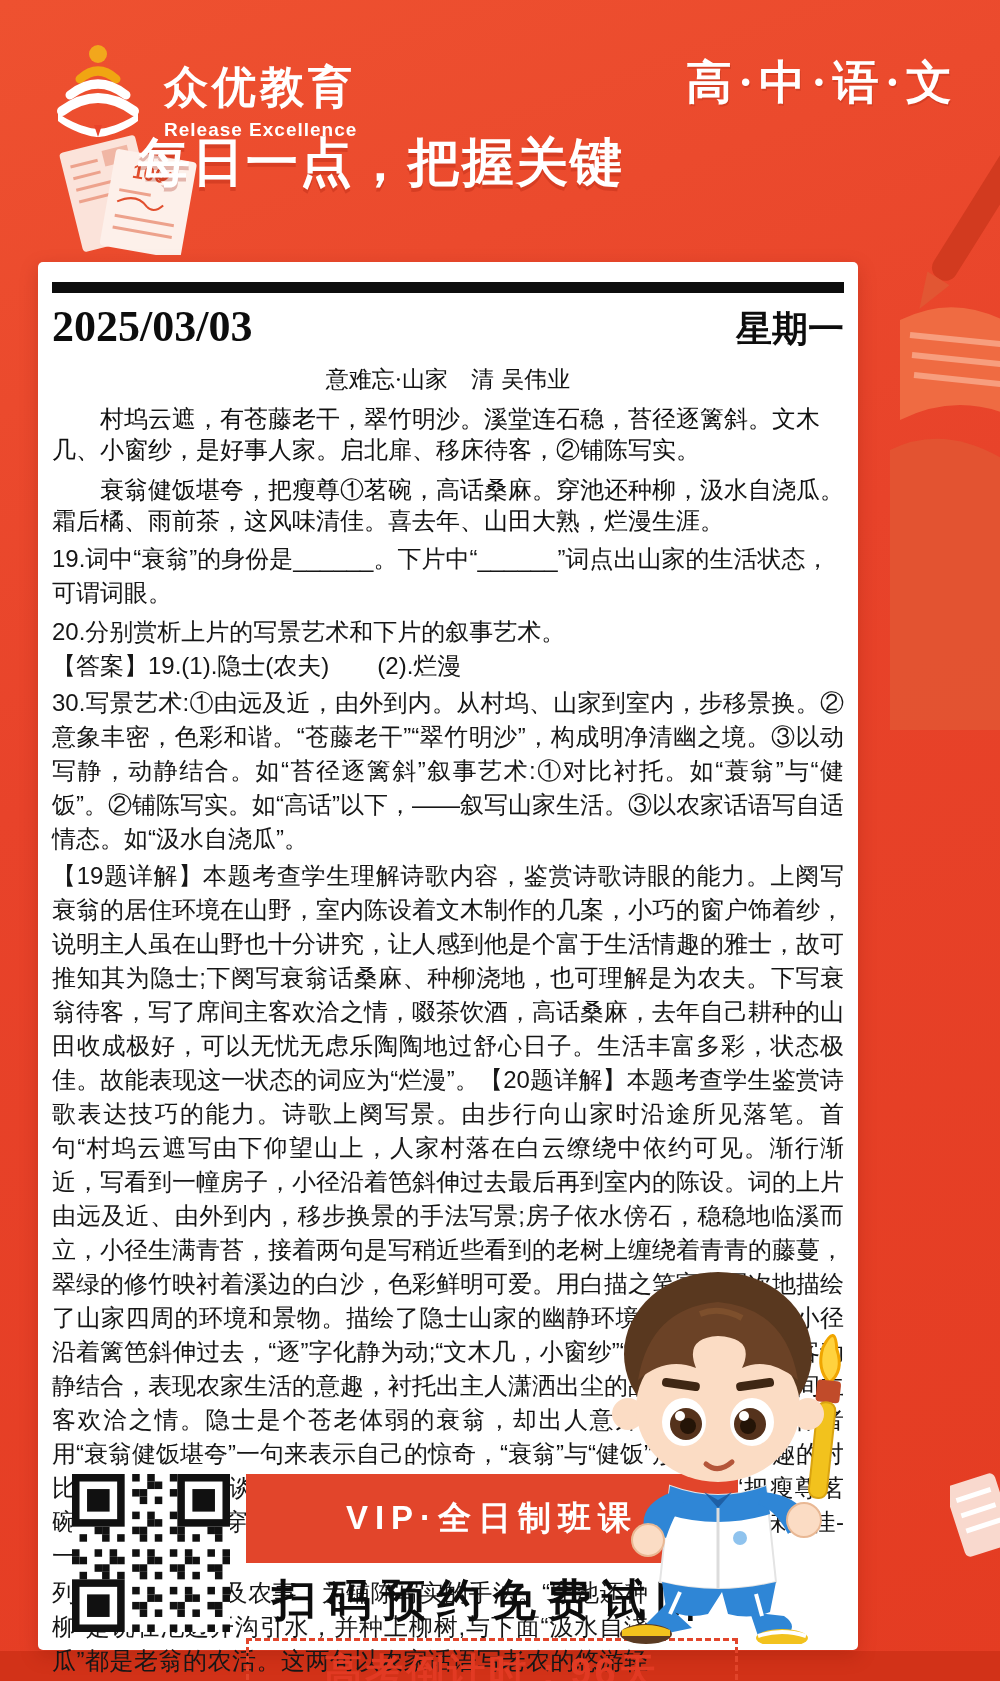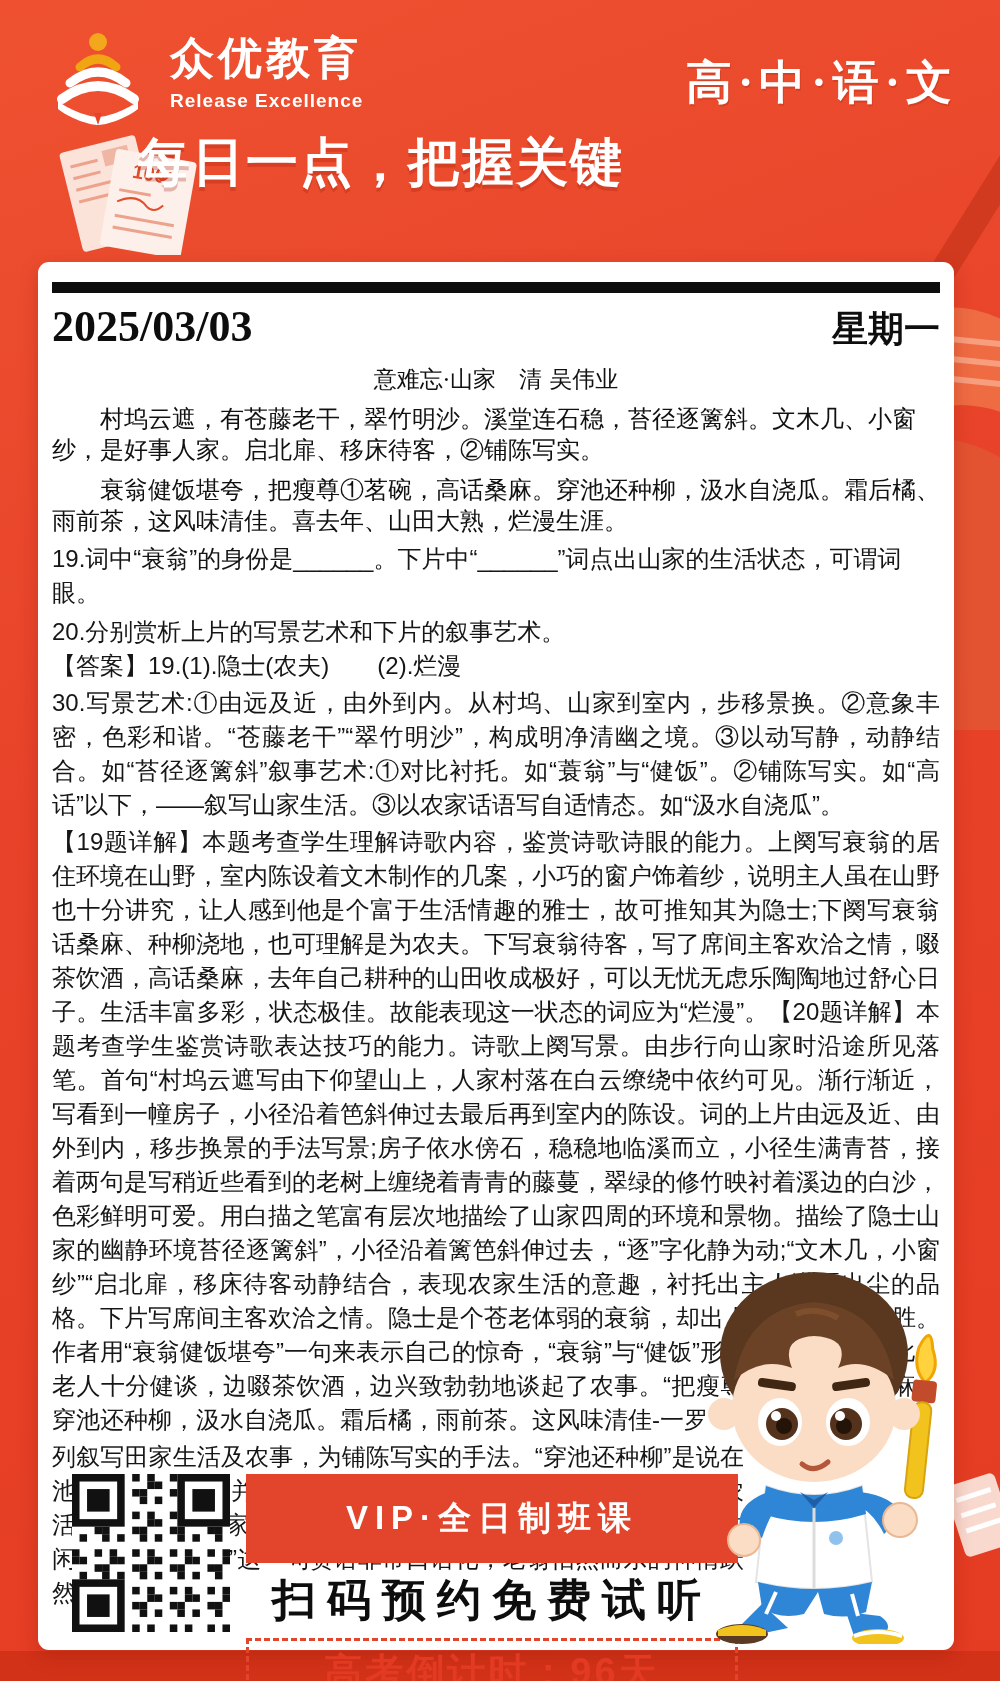--- a/index.html
+++ b/index.html
@@ -4,36 +4,36 @@
 <style>
   * { margin:0; padding:0; box-sizing:border-box; }
   html,body { width:1000px; height:1681px; }
   body {
     position:relative;
     background:linear-gradient(160deg,#ee5130 0%, #e8432a 40%, #e43c22 100%);
     font-family:"Liberation Sans", sans-serif;
     overflow:hidden;
   }
   
-  .logo-wrap { position:absolute; left:52px; top:29px; display:flex; align-items:flex-start; gap:26px; z-index:3; }
+  .logo-wrap { position:absolute; left:52px; top:41px; display:flex; align-items:flex-end; gap:20px; z-index:3; }
   .logo-text .cn { color:#fff; font-size:44px; font-weight:900; letter-spacing:4px; }
   .logo-text .en { color:#fff; font-size:19px; font-weight:700; letter-spacing:1px; margin-top:2px; }
   .subject { position:absolute; right:42px; top:52px; color:#fff; z-index:3;
     font-family:"Liberation Serif", serif; font-size:46px; font-weight:900; letter-spacing:6px;
     text-shadow:1px 2px 0 rgba(150,30,10,.25); }
   .main-title { position:absolute; left:138px; top:128px; color:#fff; z-index:3;
     font-size:52px; font-weight:900; letter-spacing:2px; white-space:nowrap;
     text-shadow:0 4px 0 rgba(160,30,10,.28); }
   .papers-deco { position:absolute; left:50px; top:130px; z-index:2; }
   .pen-deco { position:absolute; right:0; top:90px; z-index:1; }
   .notebook-deco { position:absolute; right:-8px; top:1470px; z-index:1; }
 
   
-  .card { position:absolute; left:38px; top:262px; width:916px; height:1388px;
-    background:#fff; z-index:2; padding:0 14px; border-radius:11px;
+  .card { position:absolute; left:38px; top:262px; width:820px; height:1388px;
+    background:#fff; z-index:2; padding:0 14px; border-radius:5px;
     box-shadow:0 6px 18px rgba(120,20,5,.25); }
   .topbar { height:11px; background:#0d0d0d; margin-top:20px; }
   .date-row { display:flex; justify-content:space-between; align-items:baseline; margin-top:8px; }
   .date { font-family:"Liberation Serif", serif; font-weight:900; font-size:44px; color:#0d0d0d; }
   .weekday { font-family:"Liberation Serif", serif; font-weight:900; font-size:36px; color:#0d0d0d; }
   .poem-title { text-align:center; font-family:"DejaVu Serif", serif; font-size:23px; color:#111; margin-top:10px; }
   .stanza { font-family:"DejaVu Serif", serif; font-size:24px; line-height:31px; color:#111;
     text-indent:2em; margin-top:9px; }
   .note { font-family:"DejaVu Serif", serif; font-size:21px; color:#111; margin-top:7px; }
   .question { font-size:24px; line-height:34px; color:#161616; font-weight:500; margin-top:5px; }

